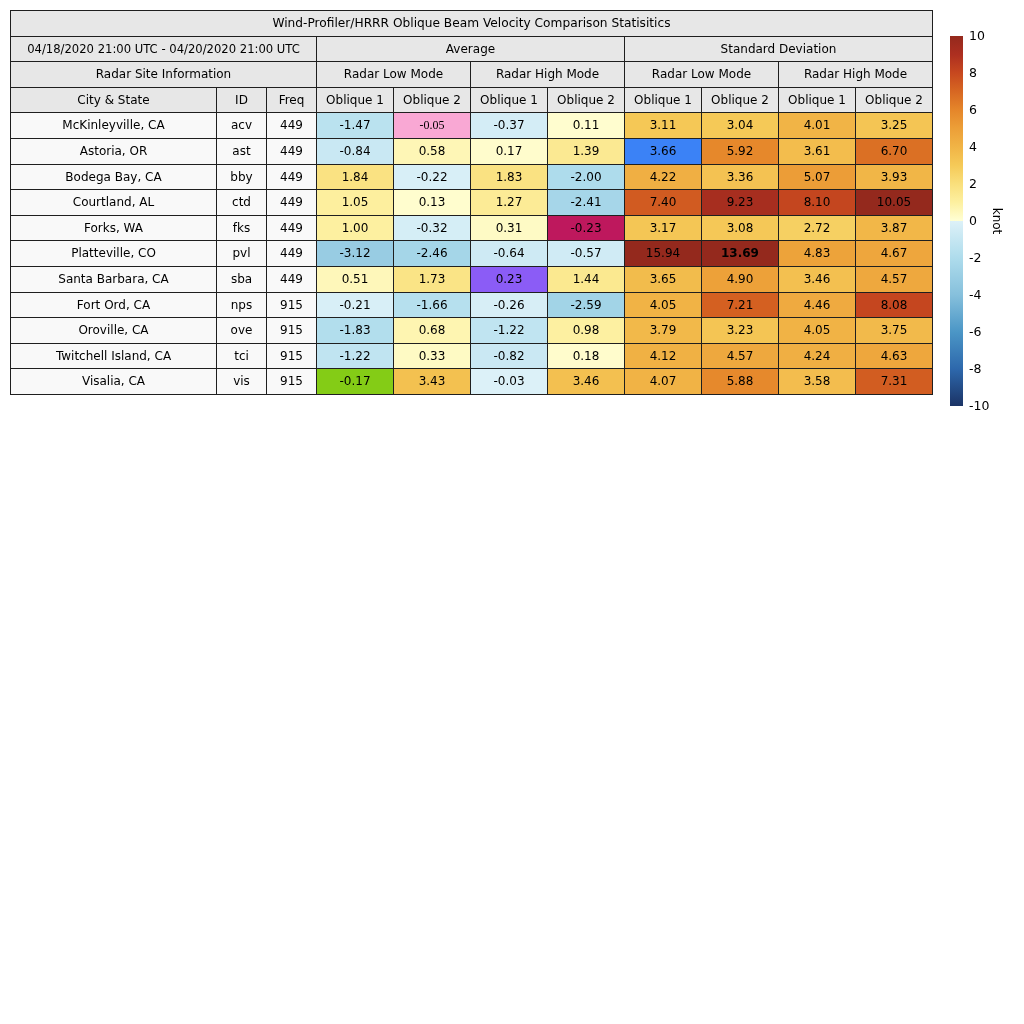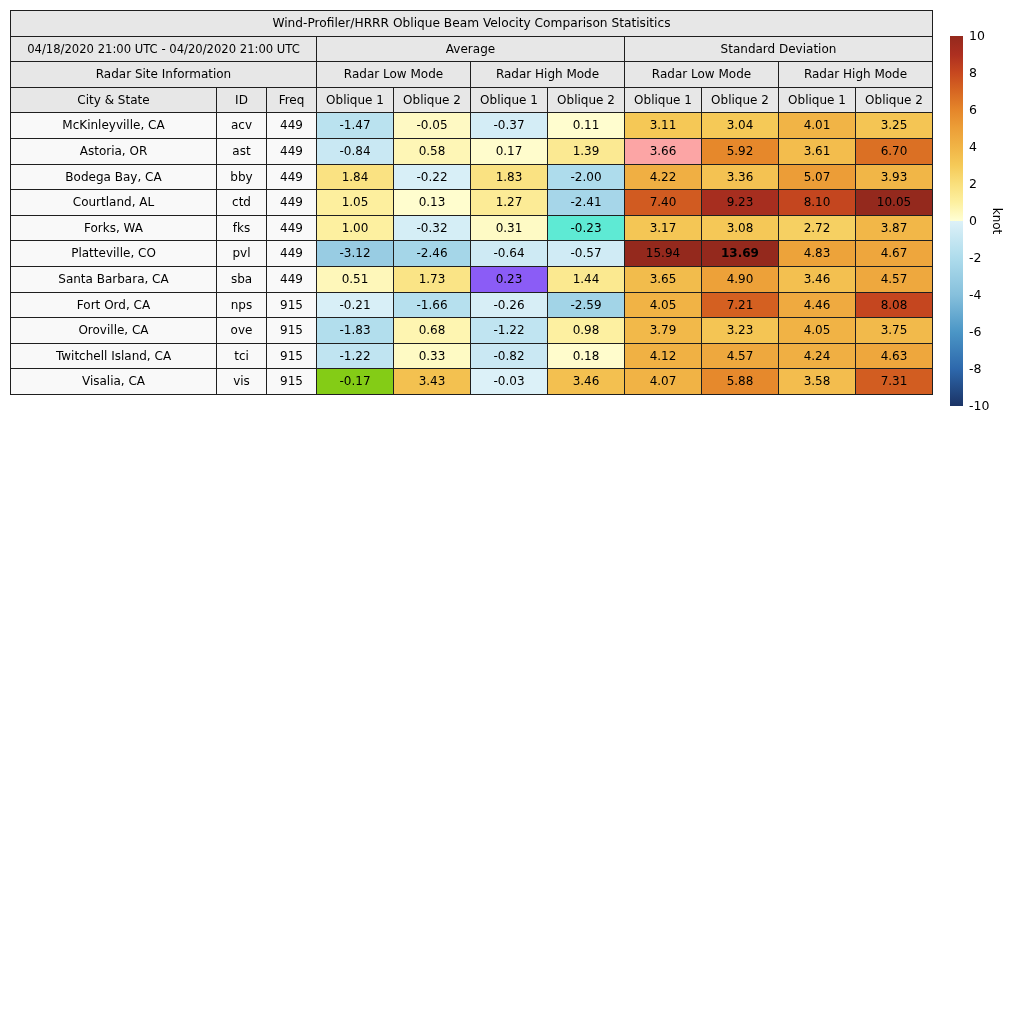--- a/index.html
+++ b/index.html
@@ -82,37 +82,37 @@
         <th>Oblique 1</th>
         <th>Oblique 2</th>
       </tr>
     </thead>
     <tbody id="rows">
         <tr>
           <td class="site">McKinleyville, CA</td>
           <td class="site">acv</td>
           <td class="site">449</td>
           <td style="background: rgb(186, 226, 239);">-1.47</td>
-          <td style="background: #fef9c3;">-0.05</td>
+          <td style="background: #f9a8d4; font-family: Liberation Serif, serif;">-0.05</td>
           <td style="background: rgb(212, 237, 246);">-0.37</td>
           <td style="background: rgb(255, 253, 207);">0.11</td>
           <td style="background: rgb(245, 200, 86);">3.11</td>
           <td style="background: rgb(245, 201, 87);">3.04</td>
           <td style="background: rgb(241, 180, 70);">4.01</td>
           <td style="background: rgb(244, 197, 84);">3.25</td>
         </tr>
         <tr>
           <td class="site">Astoria, OR</td>
           <td class="site">ast</td>
           <td class="site">449</td>
           <td style="background: rgb(201, 232, 243);">-0.84</td>
           <td style="background: rgb(254, 246, 182);">0.58</td>
           <td style="background: rgb(255, 252, 204);">0.17</td>
           <td style="background: rgb(251, 233, 146);">1.39</td>
-          <td style="background: #fca5a5;">3.66</td>
+          <td style="background: #3b82f6;">3.66</td>
           <td style="background: rgb(230, 136, 43);">5.92</td>
           <td style="background: rgb(243, 189, 77);">3.61</td>
           <td style="background: rgb(219, 112, 36);">6.70</td>
         </tr>
         <tr>
           <td class="site">Bodega Bay, CA</td>
           <td class="site">bby</td>
           <td class="site">449</td>
           <td style="background: rgb(250, 226, 130);">1.84</td>
           <td style="background: rgb(216, 239, 247);">-0.22</td>
@@ -136,21 +136,21 @@
           <td style="background: rgb(196, 70, 31);">8.10</td>
           <td style="background: rgb(148, 41, 29);">10.05</td>
         </tr>
         <tr>
           <td class="site">Forks, WA</td>
           <td class="site">fks</td>
           <td class="site">449</td>
           <td style="background: rgb(253, 240, 160);">1.00</td>
           <td style="background: rgb(213, 238, 246);">-0.32</td>
           <td style="background: rgb(254, 250, 197);">0.31</td>
-          <td style="background: #5eead4;">-0.23</td>
+          <td style="background: #be185d;">-0.23</td>
           <td style="background: rgb(244, 198, 85);">3.17</td>
           <td style="background: rgb(245, 200, 87);">3.08</td>
           <td style="background: rgb(246, 208, 98);">2.72</td>
           <td style="background: rgb(242, 183, 72);">3.87</td>
         </tr>
         <tr>
           <td class="site">Platteville, CO</td>
           <td class="site">pvl</td>
           <td class="site">449</td>
           <td style="background: rgb(152, 204, 227);">-3.12</td>

